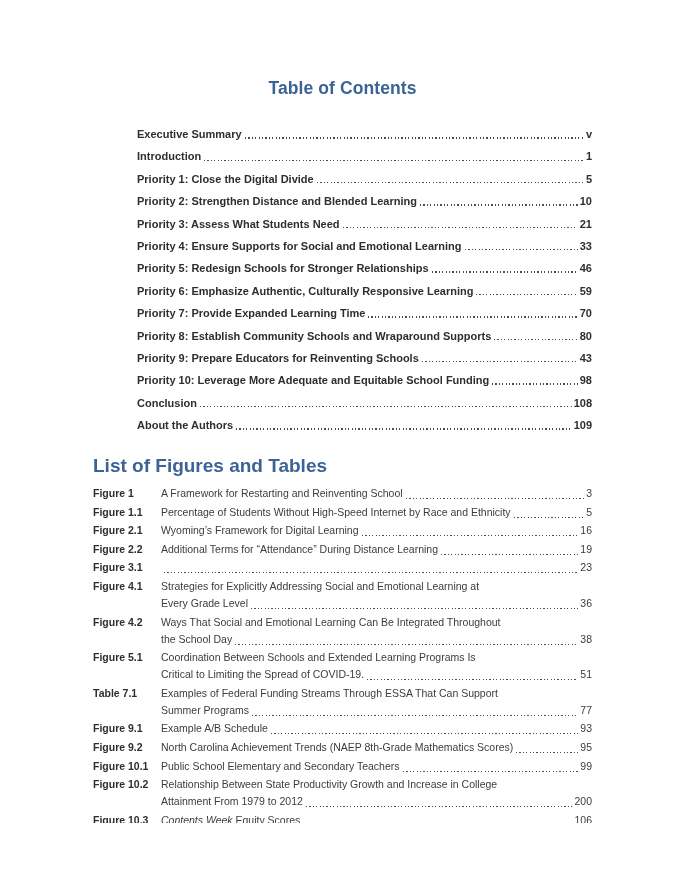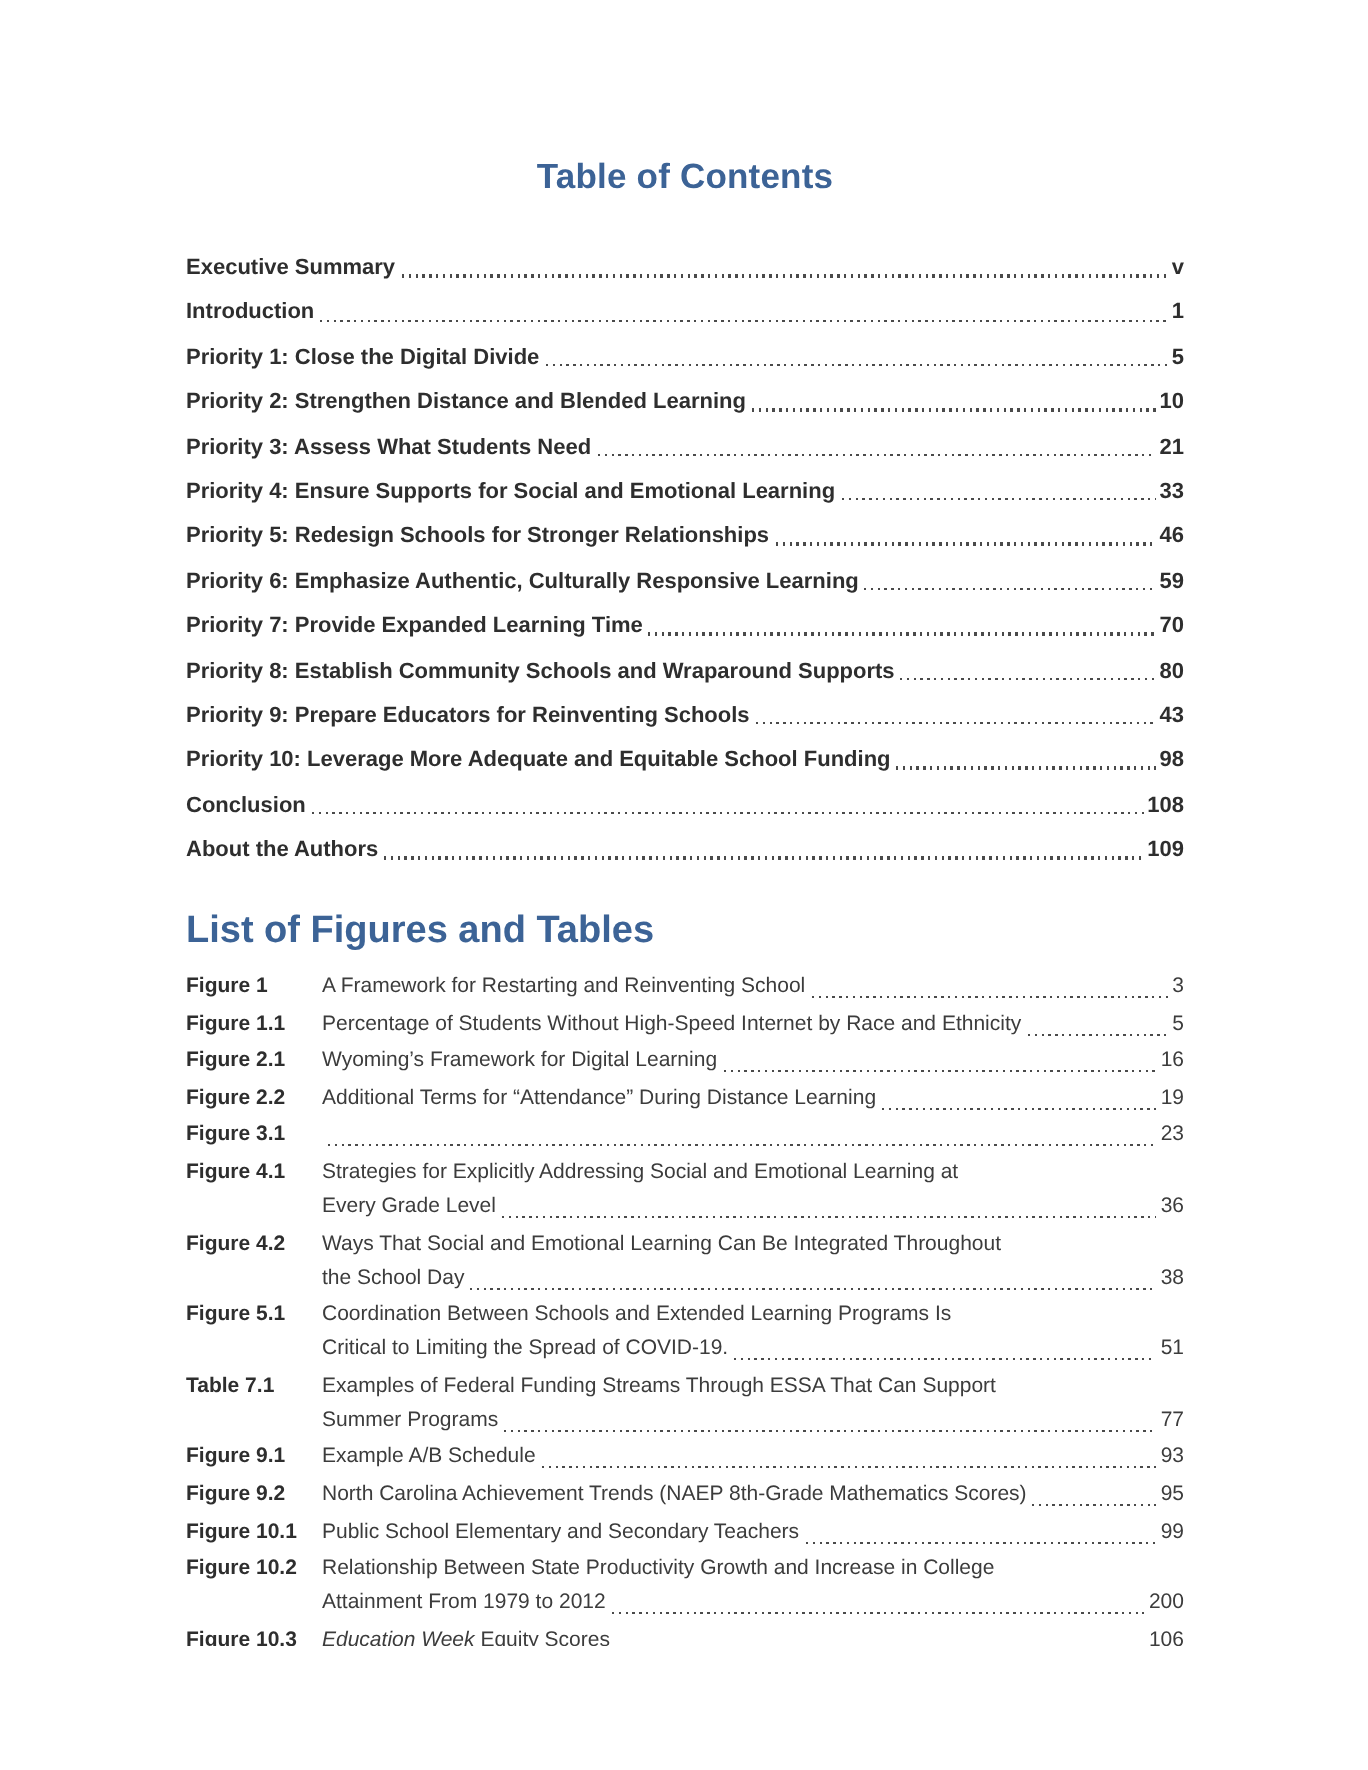--- a/index.html
+++ b/index.html
@@ -31,21 +31,21 @@
   .toc-list{margin:0;}
   .toc-row{
     display:flex;
     align-items:baseline;
     font-size:11px;
     font-weight:bold;
     color:var(--text-dark);
     line-height:11px;
     margin-bottom:11.4px;
   }
-  .toc-label{white-space:nowrap;}
+  .toc-label{white-space:nowrap;margin-left:44px;}
   .toc-page{white-space:nowrap;}
   .leader{
     flex:1 1 auto;
     min-width:8px;
     height:1.4px;
     align-self:flex-end;
     margin:0 2px 1.5px 3px;
     background-image:repeating-linear-gradient(to right,
       var(--dot-color) 0, var(--dot-color) 1.2px,
       transparent 1.2px, transparent 3.4px);
@@ -343,21 +343,21 @@
             <span class="leader"></span>
             <span class="fig-page">200</span>
           </div>
         </span>
   </div>
 
   <div class="fig-row">
     <span class="fig-label">Figure 10.3</span>
     <span class="fig-lines">
           <div class="fig-line">
-            <span class="fig-text"><i>Education Week </i>Equity Scores</span>
+            <span class="fig-text"><i>Contents Week </i>Equity Scores</span>
             <span class="leader"></span>
             <span class="fig-page">106</span>
           </div>
         </span>
   </div>
 </div>
 
   <div class="footer">
     <span class="footer-left">
       <span class="footer-org">LEARNING POLICY INSTITUTE</span>

